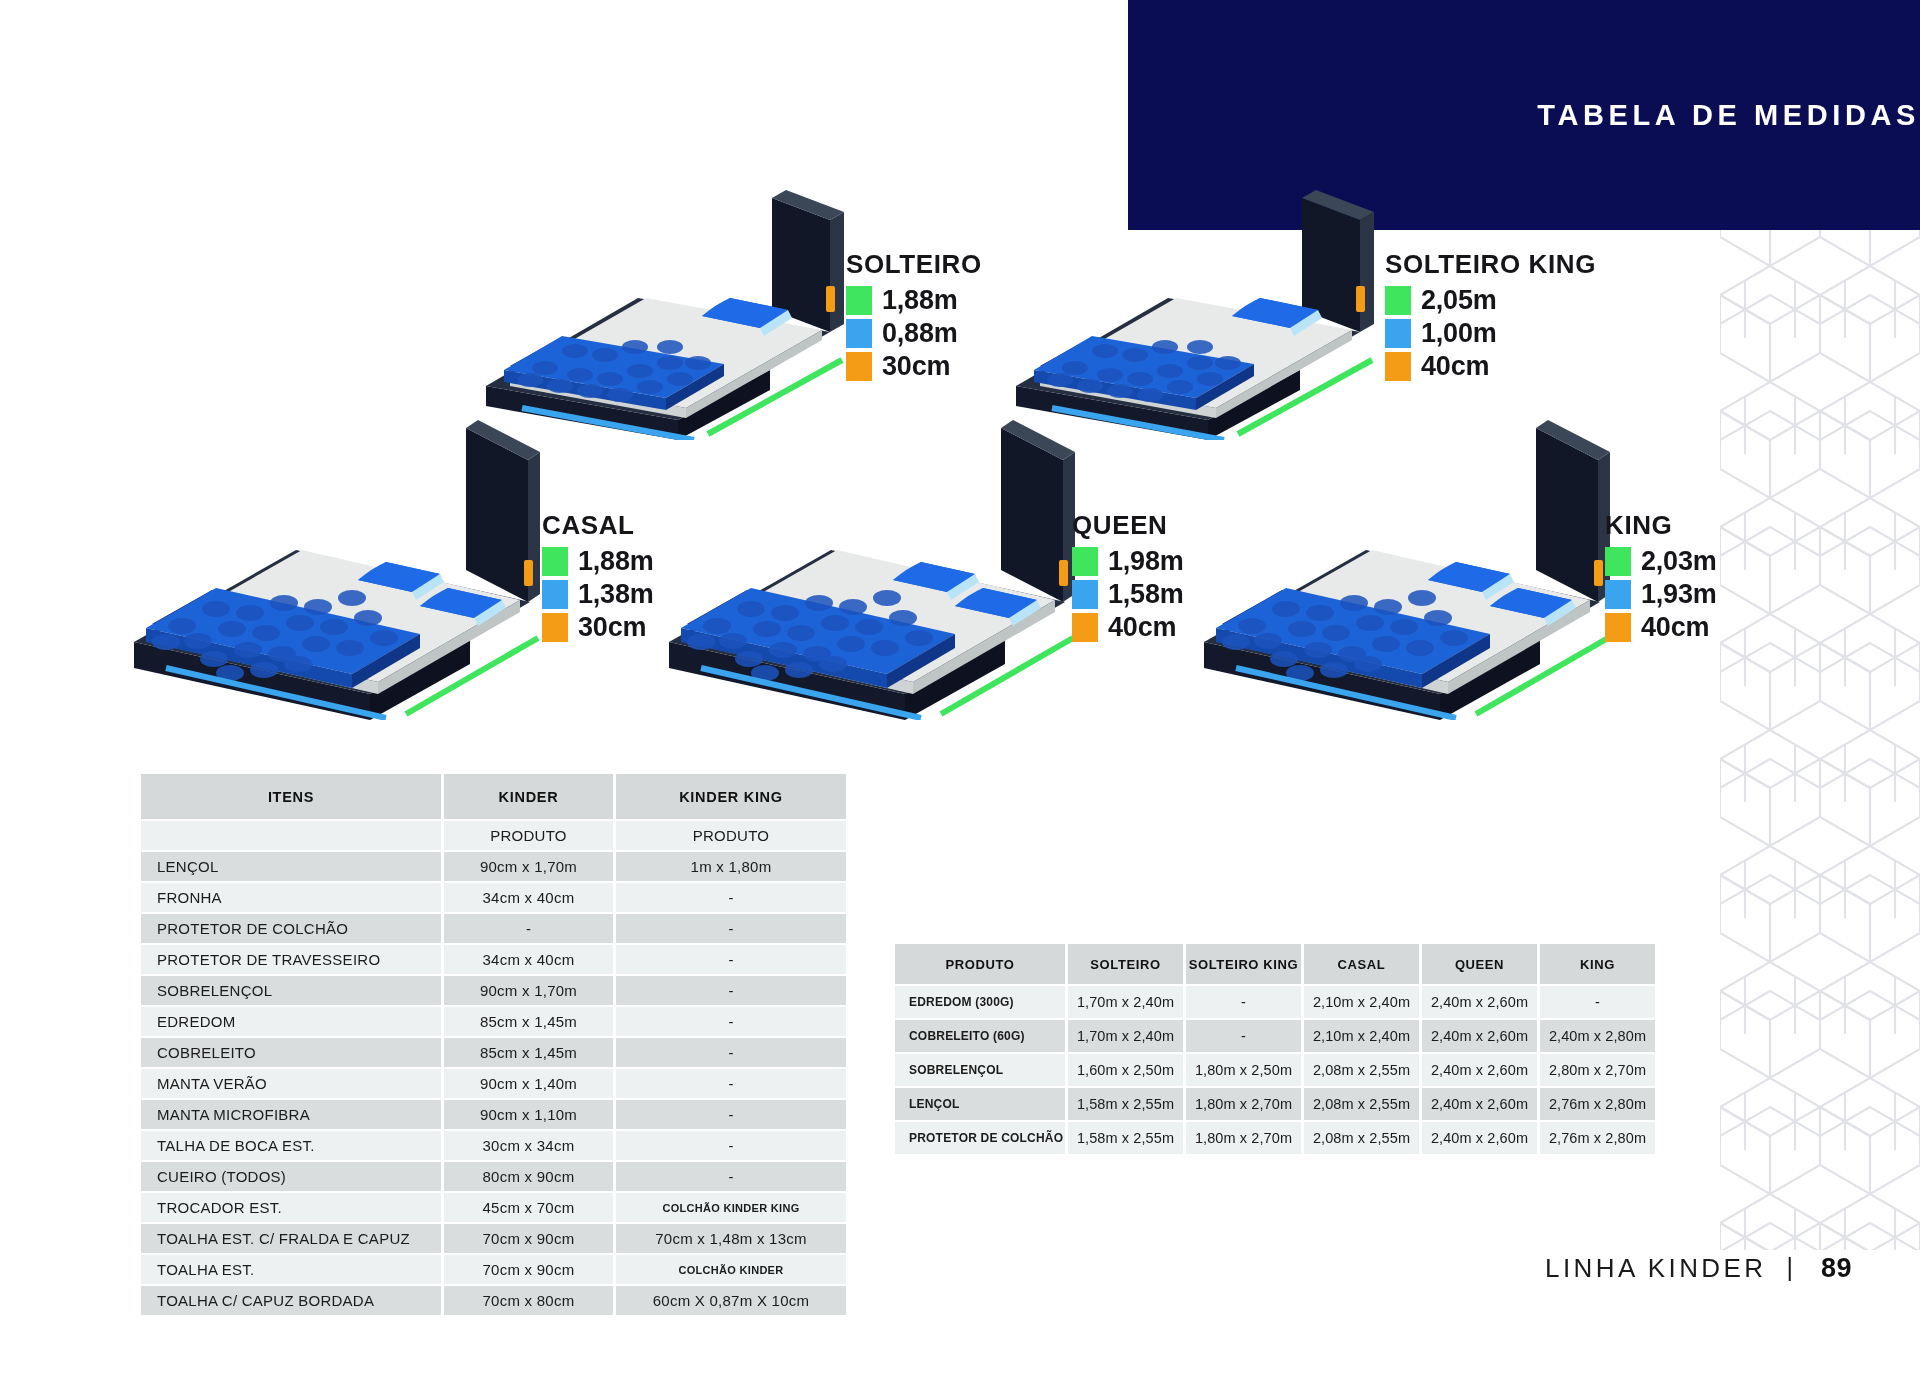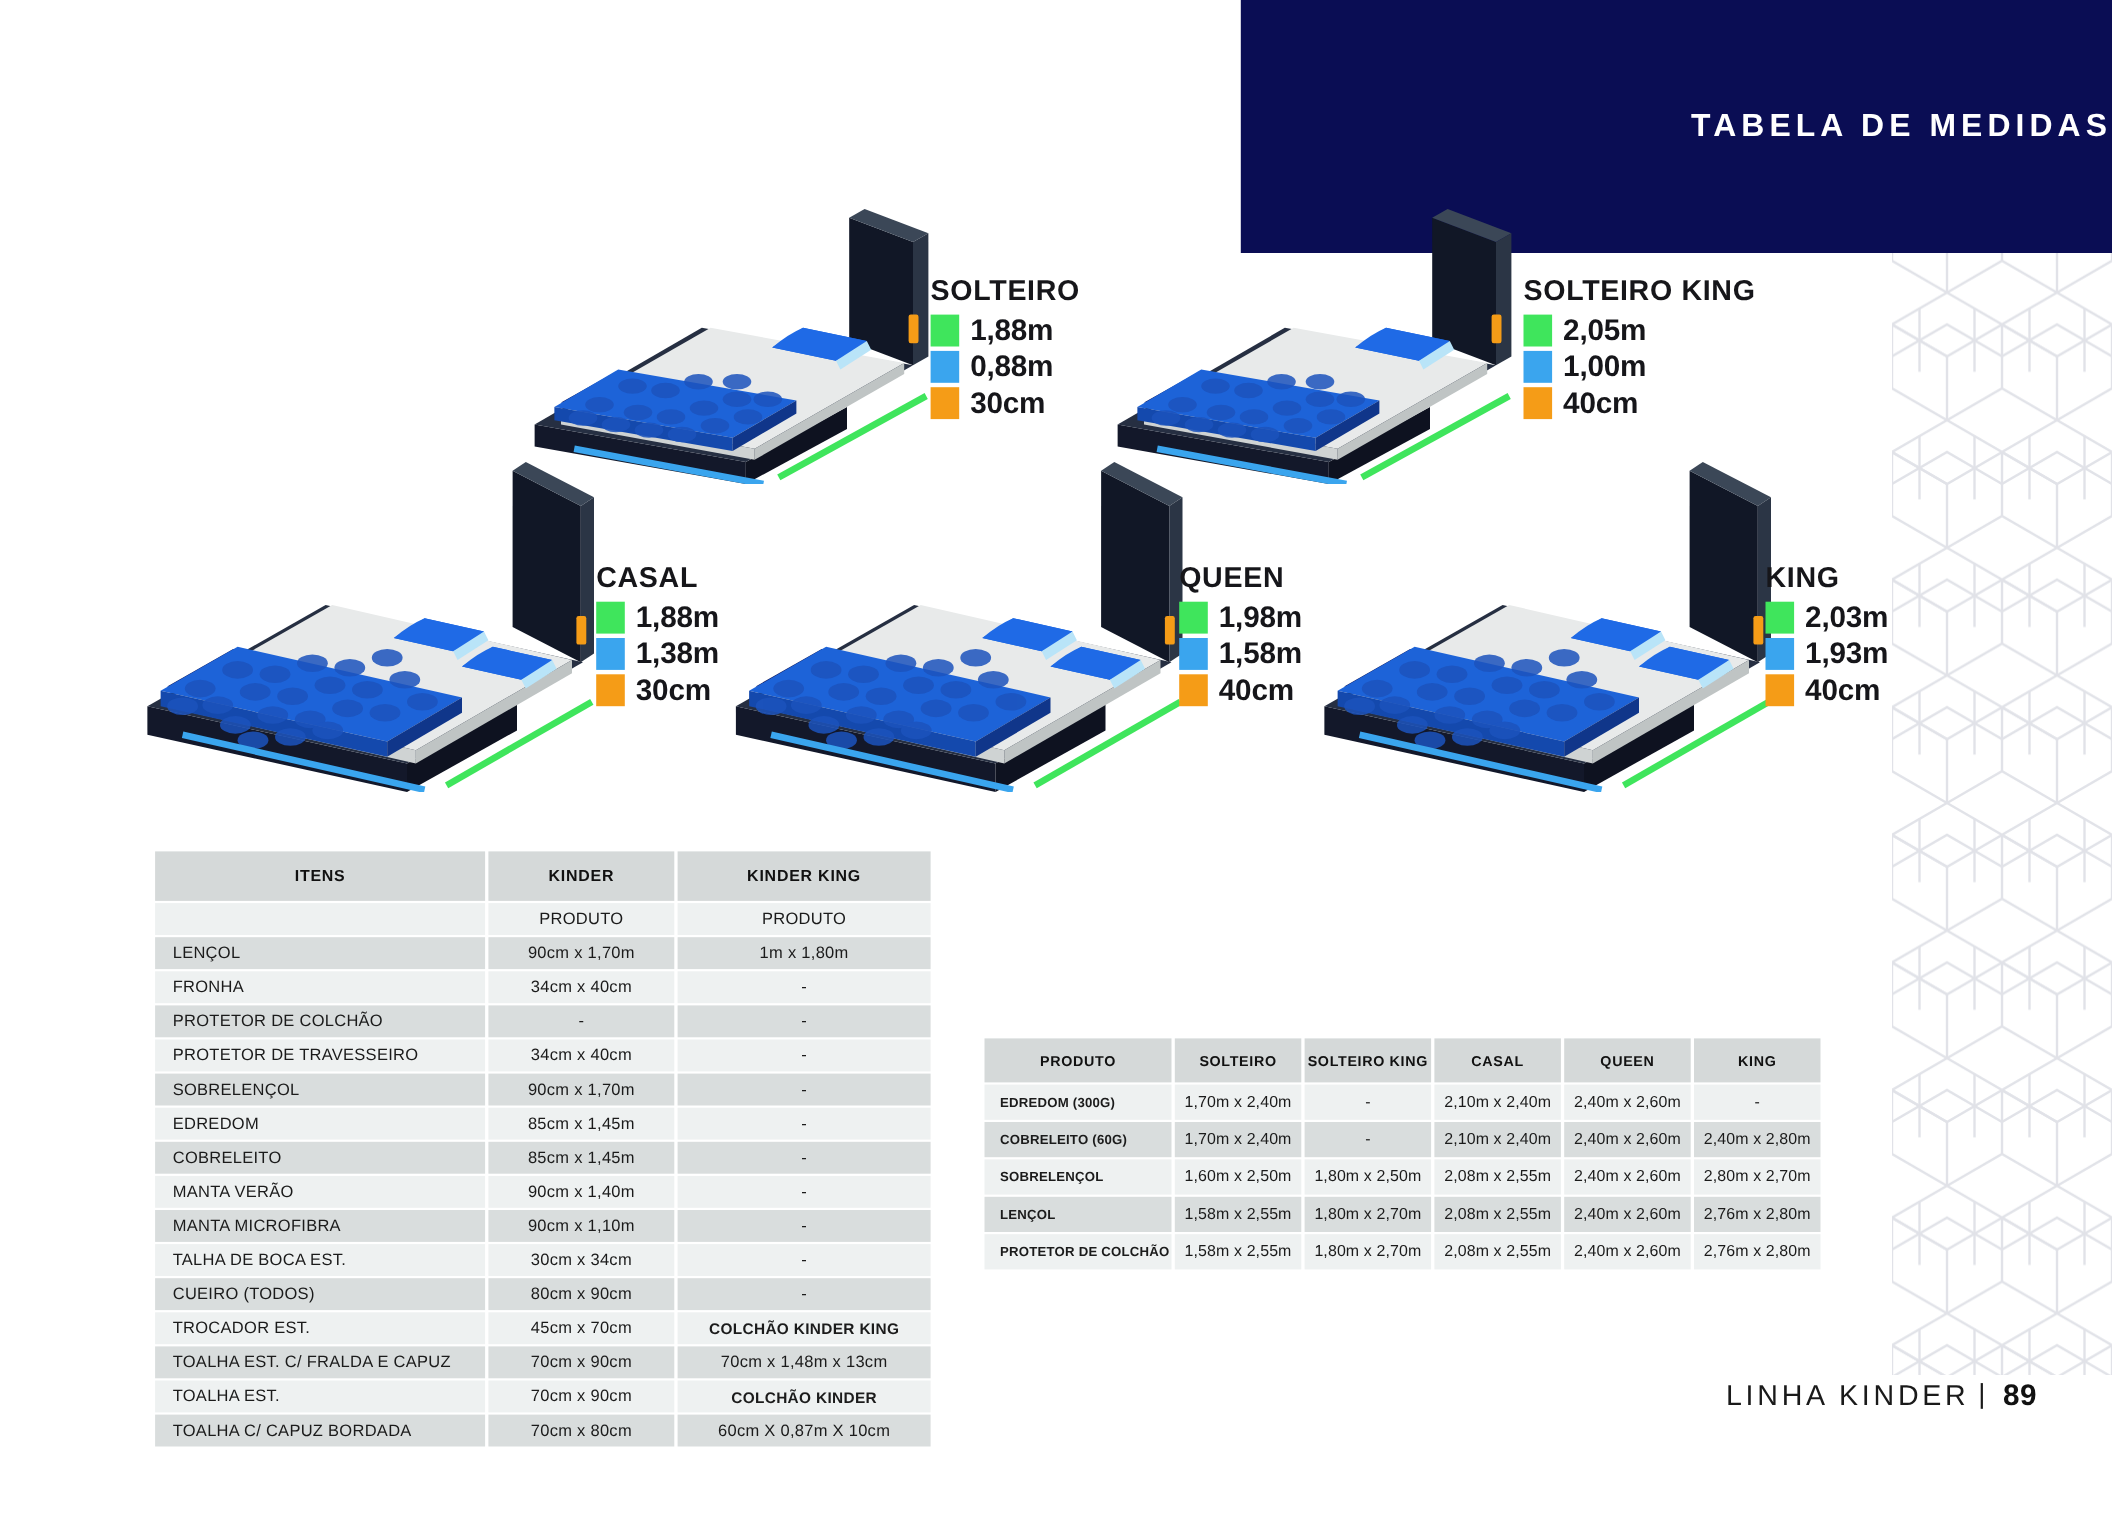--- a/index.html
+++ b/index.html
@@ -57,21 +57,21 @@
     background:#d5d9d9; height:45px; text-align:center;
     font-size:14.5px; font-weight:bold; color:#111; letter-spacing:.7px;
   }
   #tbl-left .cell{
     height:29px; font-size:15px; color:#1b1b1b; letter-spacing:.25px;
   }
   #tbl-left .cell.item{ text-align:left; padding-left:16px; }
   #tbl-left .cell.num{ text-align:center; }
   #tbl-left .sh-a{ background:#d9dddd; }
   #tbl-left .sh-b{ background:#eef1f1; }
-  #tbl-left .bold{ font-weight:bold; font-size:14px; letter-spacing:.3px; }
+  #tbl-left .bold{ font-weight:bold; font-size:11px; letter-spacing:.3px; }
 
   
   #tbl-right{ left:892px; top:942px; }
   #tbl-right .hdr{
     background:#d5d9d9; height:40px; text-align:center;
     font-size:13px; font-weight:bold; color:#111; letter-spacing:.6px;
   }
   #tbl-right .c-prod{ width:170px; }
   #tbl-right .c-d{ width:115px; }
   #tbl-right .cell{
@@ -81,21 +81,21 @@
   #tbl-right .cell.rowname{
     text-align:left; padding-left:14px; font-size:12px; font-weight:bold;
     letter-spacing:.2px;
   }
   #tbl-right .sh-a{ background:#d9dddd; }
   #tbl-right .sh-b{ background:#eef1f1; }
 
   
   .footer{
     position:absolute; right:68px; top:1253px;
-    display:flex; gap:0;
+    display:flex; gap:12px;
   }
   .footer-label{ font-size:26px; color:#1a1a1a; letter-spacing:3.4px; }
   .footer-sep{ font-size:25px; color:#1a1a1a; margin:0 16px 0 8px; }
   .footer-page{ font-size:27px; font-weight:bold; color:#111; letter-spacing:.5px; }
 </style>
 </head>
 <body>
 
 <div id="page">
 

